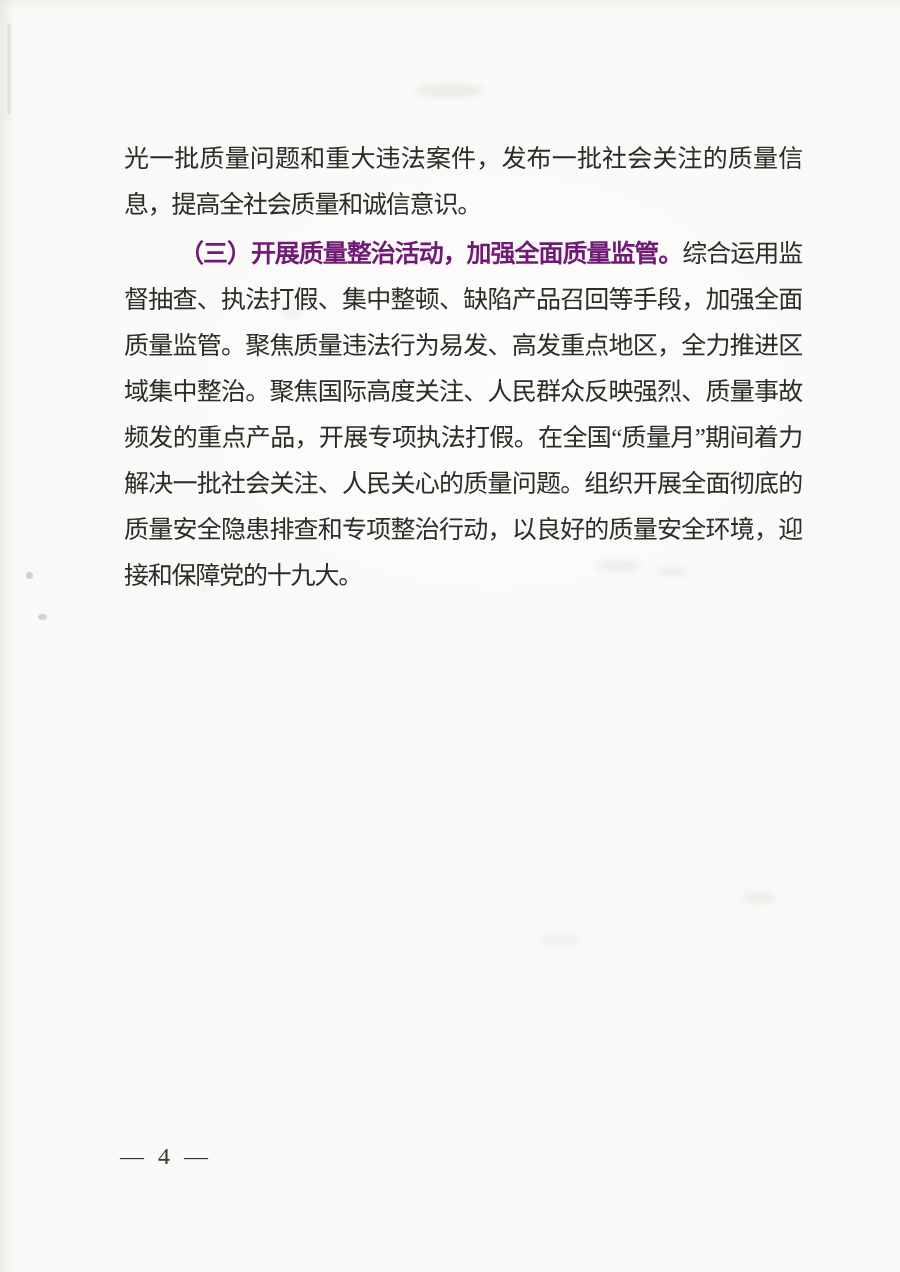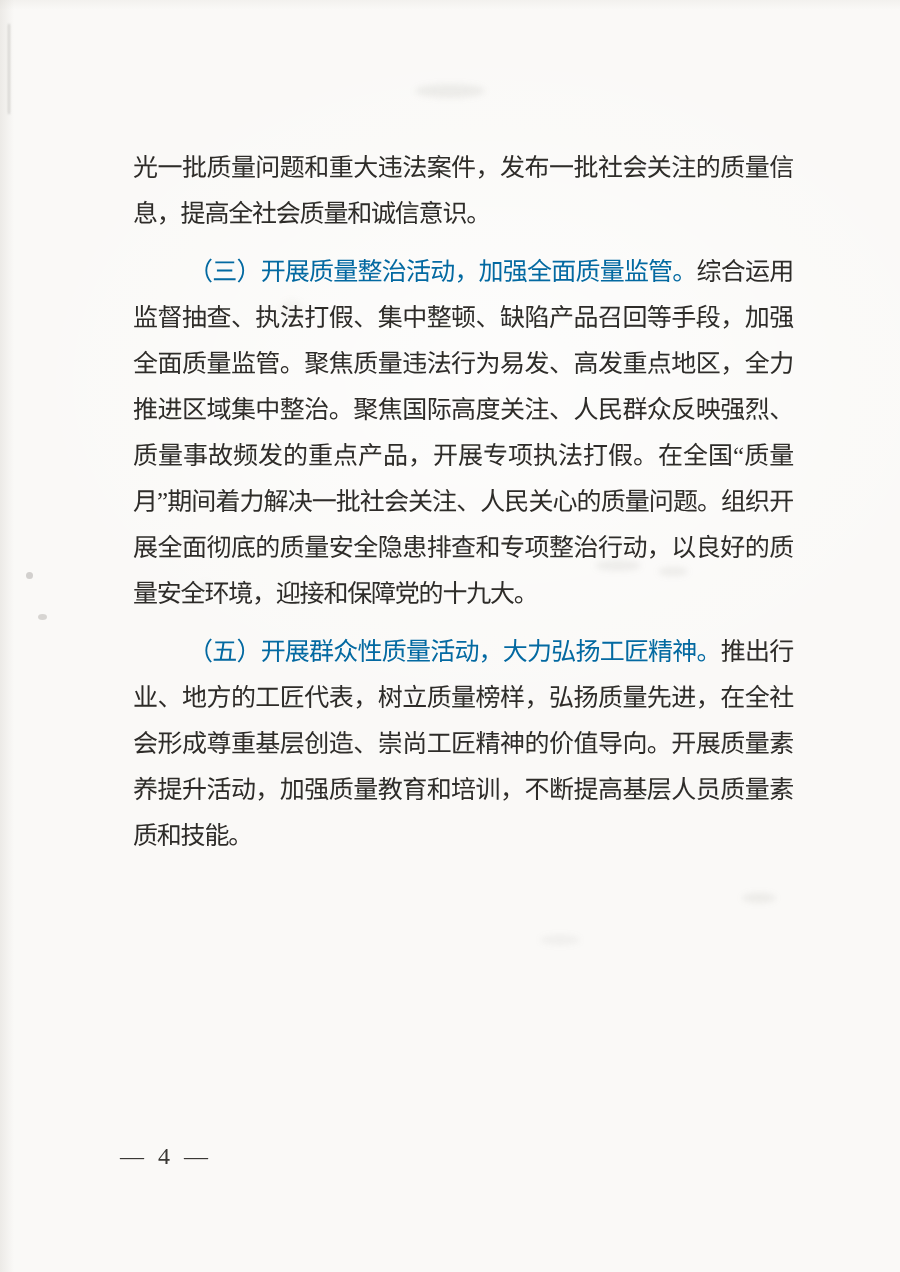--- a/index.html
+++ b/index.html
@@ -59,30 +59,30 @@
     top: 133px;
     width: 684px;
     color: #2e2c29;
     font-size: 25px;
     line-height: 46px;
     letter-spacing: -1.2px;
     text-align: justify;
   }
 
   .page-content p {
-    margin: 12px;
+    margin: 3px;
   }
 
   .page-content p.indent {
     text-indent: 2.2em;
   }
 
   .page-content b {
-    font-weight: 400;
-    color: #0369a1;
+    font-weight: 700;
+    color: #701a75;
   }
 
   .page-number {
     position: absolute;
     left: 120px;
     top: 1136px;
     color: #3a3835;
     font-size: 24px;
     letter-spacing: 4px;
     line-height: 40px;
@@ -104,17 +104,16 @@
 <div class="smudge s8"></div>
 <div class="smudge s9"></div>
 
 <div class="page-content">
 
   <p><span>光一批质量问题和重大违法案件，发布一批社会关注的质量信息，提高全社会质量和诚信意识。</span></p>
 
   <p class="indent"><b>（三）开展质量整治活动，加强全面质量监管。</b><span>综合运用监督抽查、执法打假、集中整顿、缺陷产品召回等手段，加强全面质量监管。聚焦质量违法行为易发、高发重点地区，全力推进区域集中整治。聚焦国际高度关注、人民群众反映强烈、质量事故频发的重点产品，开展专项执法打假。在全国“质量月”期间着力解决一批社会关注、人民关心的质量问题。组织开展全面彻底的质量安全隐患排查和专项整治行动，以良好的质量安全环境，迎接和保障党的十九大。</span></p>
 
 
-  <p class="indent"><b>（五）开展群众性质量活动，大力弘扬工匠精神。</b><span>推出行业、地方的工匠代表，树立质量榜样，弘扬质量先进，在全社会形成尊重基层创造、崇尚工匠精神的价值导向。开展质量素养提升活动，加强质量教育和培训，不断提高基层人员质量素质和技能。</span></p>
 
 </div>
 
 <div class="page-number">— 4 —</div>
 
 </body></html>

